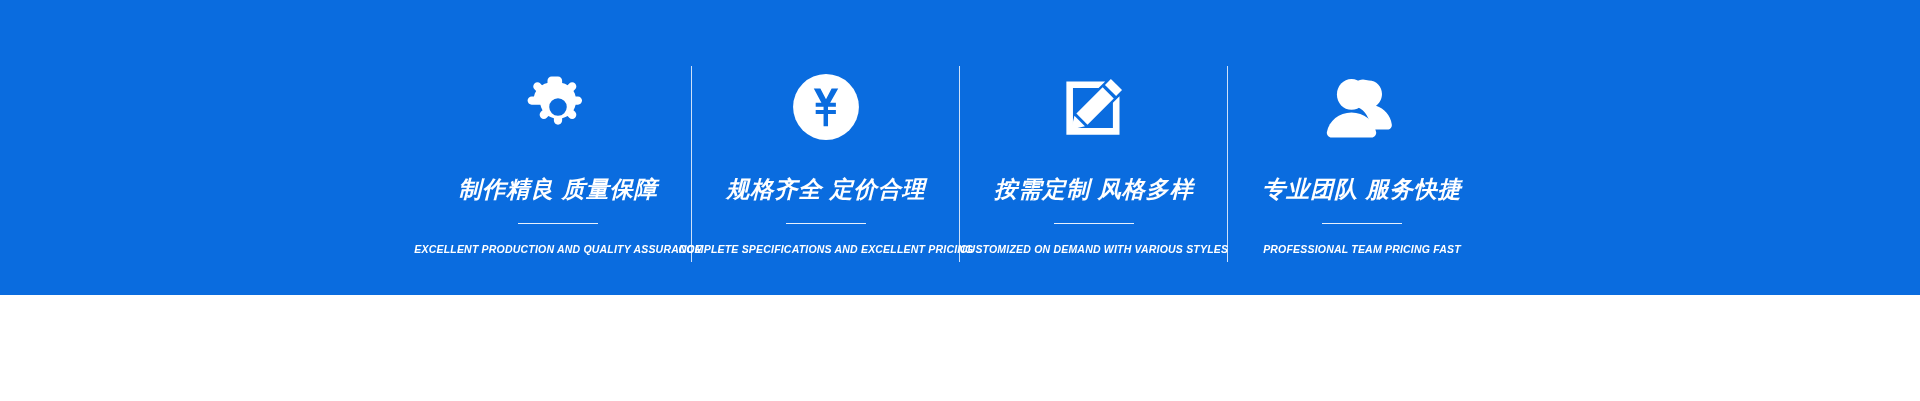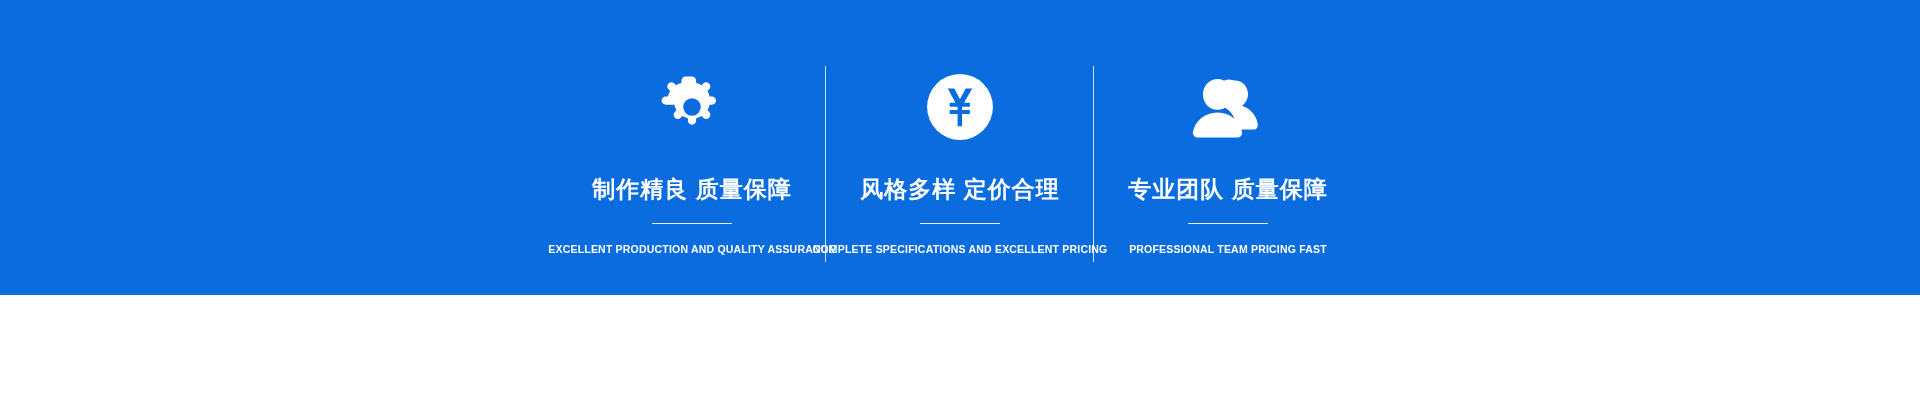--- a/index.html
+++ b/index.html
@@ -36,20 +36,21 @@
   .features {
     position: absolute;
     left: 0;
     top: 0;
     width: 1920px;
     height: 295px;
     display: flex;
     flex-direction: row;
     align-items: stretch;
     justify-content: center;
+    font-style: italic;
   }
 
   .feature {
     position: relative;
     width: 268px;
     height: 295px;
     display: flex;
     flex-direction: column;
     align-items: center;
     box-sizing: border-box;
@@ -123,35 +124,48 @@
       <div class="subtitle">EXCELLENT PRODUCTION AND QUALITY ASSURANCE</div>
     </div>
 
     <div class="feature has-divider">
       <div class="icon-wrap">
         <svg width="68" height="68" viewBox="0 0 64 64" aria-hidden="true">
           <circle cx="32" cy="32" r="31" fill="#ffffff"></circle>
           <path fill="#0a6cdf" d="M20.5 14.5h6.2L32 24.8l5.3-10.3h6.2l-7.6 13.6h5.4v3.7h-7.4v3.1h7.4v3.7h-7.4v11.4h-4.2V38.6h-7.4v-3.7h7.4v-3.1h-7.4v-3.7h5.4z"></path>
         </svg>
       </div>
-      <div class="title">风格多样 定价合理</div>
+      <div class="title">规格齐全 定价合理</div>
       <div class="rule"></div>
       <div class="subtitle">COMPLETE SPECIFICATIONS AND EXCELLENT PRICING</div>
     </div>
 
+    <div class="feature has-divider">
+      <div class="icon-wrap">
+        <svg width="68" height="68" viewBox="0 0 64 64" aria-hidden="true">
+          <path fill="#ffffff" d="M6 8h36.5l-6.2 6.2H12.2v37.6h37.6V28.1L56 21.9V58H6z"></path>
+          <path fill="#ffffff" d="M47.9 5.6l10.5 10.5-5.6 5.6L42.3 11.2z"></path>
+          <path fill="#ffffff" d="M40.1 13.4l10.5 10.5L25.9 48.6 15.4 38.1z"></path>
+          <path fill="#ffffff" d="M13.6 40.2l9.9 9.9-13 3.1z"></path>
+        </svg>
+      </div>
+      <div class="title">按需定制 风格多样</div>
+      <div class="rule"></div>
+      <div class="subtitle">CUSTOMIZED ON DEMAND WITH VARIOUS STYLES</div>
+    </div>
 
     <div class="feature">
       <div class="icon-wrap">
         <svg width="80" height="66" viewBox="0 0 80 64" aria-hidden="true">
           <path fill="#ffffff" d="M47 5.5c7.3 0 13 6.1 13 13.6 0 5-2.4 9.3-6 11.7 8.4 2.6 14.4 9.7 15.8 18.6.4 2.7-1.6 5.1-4.3 5.1H47.3c1-1.6 1-3.2.6-5.3-1.4-8.9-6.6-15.6-15-18.2 3.6-2.4 6.1-6.8 6.1-11.8 0-5.1-2-9.7-5.2-12.3 2-1.5 4.5-2.4 7.2-2.4z"></path>
           <path fill="#ffffff" d="M29.5 4c8.1 0 14.6 6.9 14.6 15.4S37.6 34.8 29.5 34.8 14.9 27.9 14.9 19.4 21.4 4 29.5 4z"></path>
           <path fill="#ffffff" d="M29.5 37.5c12.4 0 22.6 8.3 24.6 19.6.5 2.9-1.7 5.5-4.6 5.5H9.5c-2.9 0-5.1-2.6-4.6-5.5C6.9 45.8 17.1 37.5 29.5 37.5z"></path>
         </svg>
       </div>
-      <div class="title">专业团队 质量保障</div>
+      <div class="title">专业团队 服务快捷</div>
       <div class="rule"></div>
       <div class="subtitle">PROFESSIONAL TEAM PRICING FAST</div>
     </div>
 
   </div>
 </div>
 
 <div class="bottom-strip"></div>
 
 </body></html>

